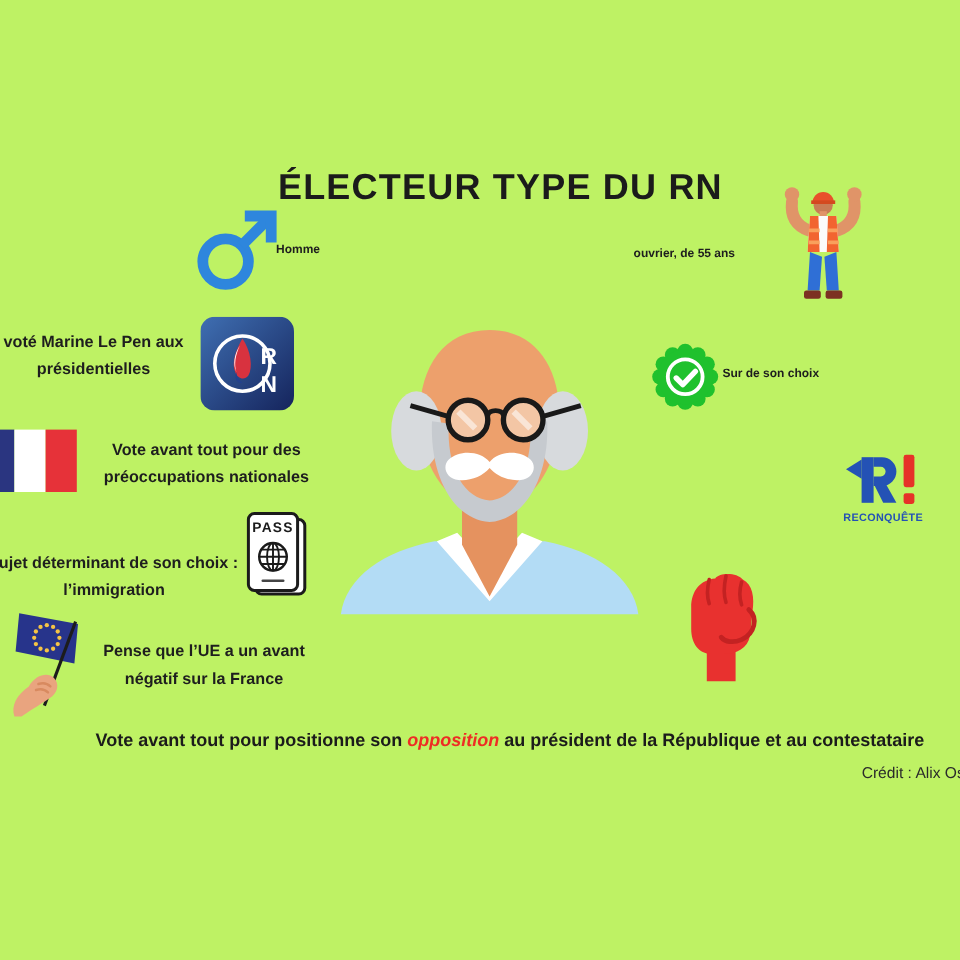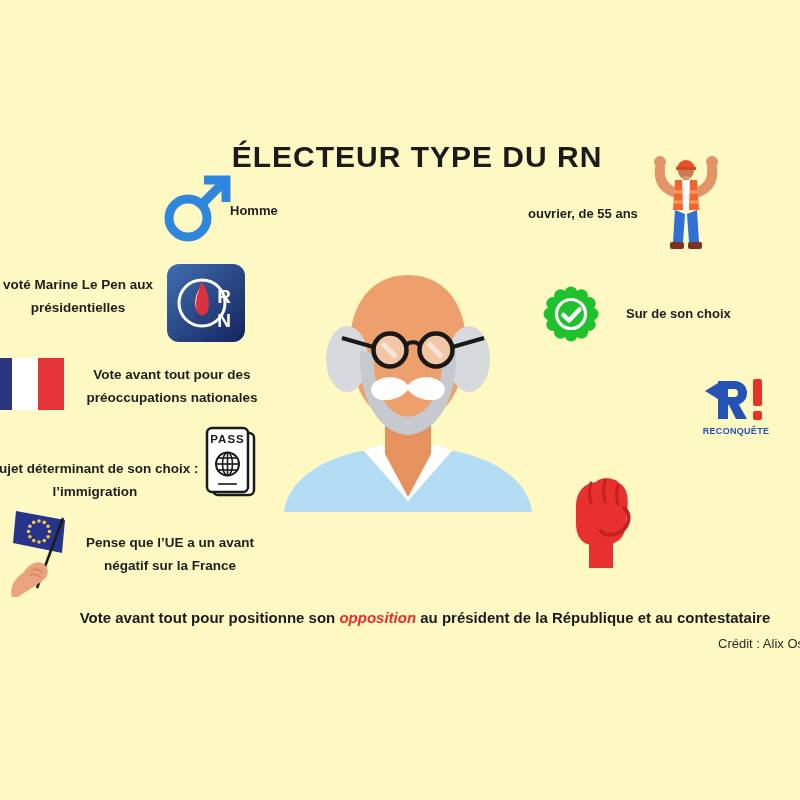--- a/index.html
+++ b/index.html
@@ -1,21 +1,21 @@
 <!DOCTYPE html>
 <html><head>
 <meta charset="utf-8">
 <style>
   * { margin:0; padding:0; box-sizing:border-box; }
   html,body { width:800px; height:800px; background:#ffffff; font-family:"Liberation Sans", sans-serif; }
-  #stage { position:relative; width:800px; height:800px; background:#fef9c3; overflow:hidden; }
+  #stage { position:relative; width:800px; height:800px; background:#bef264; overflow:hidden; }
   .abs { position:absolute; }
   .title { font-size:30px; font-weight:800; letter-spacing:1px; color:#1b1b1b; text-align:center; white-space:nowrap; }
   .fact-label { font-size:13.5px; font-weight:800; color:#1e1e1e; line-height:1.7; text-align:center; white-space:pre-line; }
-  .small-label { font-size:13px; font-weight:800; color:#1e1e1e; white-space:nowrap; }
+  .small-label { font-size:10px; font-weight:800; color:#1e1e1e; white-space:nowrap; }
   .flag { display:flex; width:78px; height:52px; }
   .flag > div { flex:1; }
   .stripe-blue { background:#2a3580; }
   .stripe-white { background:#ffffff; }
   .stripe-red { background:#e63239; }
   .footer-statement { font-size:15px; font-weight:800; color:#1b1b1b; text-align:center; white-space:nowrap; }
   .footer-statement .hl { color:#ee2d24;font-style:italic; }
   .credit { font-size:13px; font-weight:400; color:#2b2b2b; white-space:nowrap; }
 </style>
 </head>
@@ -86,21 +86,21 @@
         <circle cx="10.8" cy="18.5" r="6.5"></circle>
         <circle cx="18.5" cy="10.8" r="6.5"></circle>
       <circle cx="29" cy="8" r="6.5"></circle>
         <circle cx="39.5" cy="10.8" r="6.5"></circle>
         <circle cx="47.2" cy="18.5" r="6.5"></circle>
       <circle cx="29" cy="29" r="23"></circle>
     </g>
     <circle cx="29" cy="29" r="14.5" stroke="#ffffff" stroke-width="3.2" fill="none"></circle>
     <path d="M21.5,30 L27,35.5 L37.5,24.5" stroke="#ffffff" stroke-width="4.5" fill="none" stroke-linecap="round" stroke-linejoin="round"></path>
   </svg>
-  <div class="abs small-label" style="left:626px; top:306px;">Sur de son choix</div>
+  <div class="abs small-label" style="left:602px; top:306px;">Sur de son choix</div>
 
   <div class="abs flag" style="left:-14px; top:358px;">
     <div class="stripe-blue"></div>
       <div class="stripe-white"></div>
       <div class="stripe-red"></div>
   </div>
   <div class="abs fact-label" style="left:84px; top:364px; width:176px;">Vote avant tout pour des
 préoccupations nationales</div>
 
   <svg class="abs" style="left:701px; top:375px;" width="70" height="66" viewBox="0 0 70 66">

